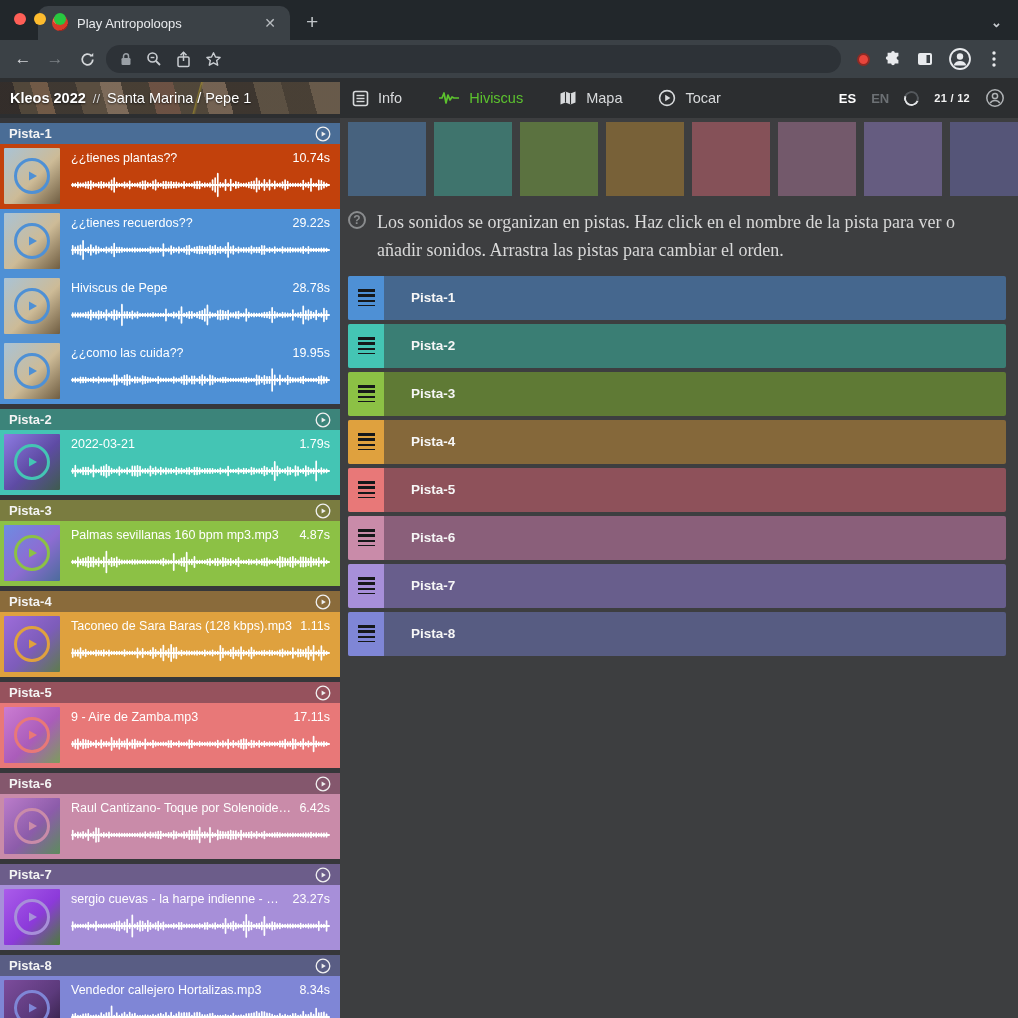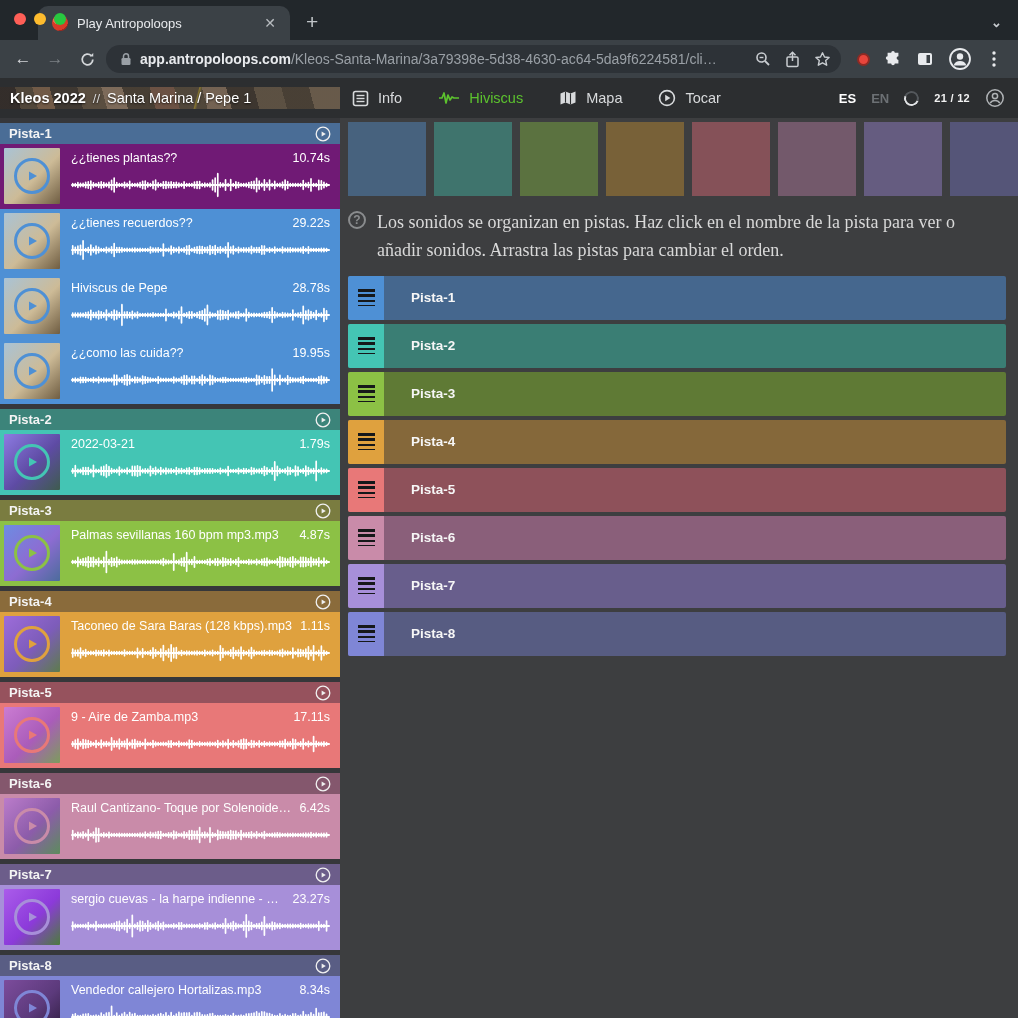--- a/index.html
+++ b/index.html
@@ -27,21 +27,21 @@
              padding:0 10px 0 14px; gap:8px; min-width:0; }
   .urltext { font-size:14px; white-space:nowrap; overflow:hidden; min-width:0; flex:1; }
   .urltext .domain { color:#e8eaed; font-weight:bold; }
   .urltext .path { color:#9aa0a6; }
   .pill-icons { display:flex; align-items:center; gap:14px; padding-left:6px; }
   .ext-icons { display:flex; align-items:center; gap:14px; padding:0 6px 0 10px; }
   .reddot { width:13px; height:13px; border-radius:50%; background:#e8453c; border:2px solid #8e2a24; }
 
   
   .appheader { height:40px; background:#2c2e30; display:flex; align-items:center; }
-  .crumb { width:340px; height:22px; flex:0 0 340px; display:flex; align-items:center; gap:7px;
+  .crumb { width:340px; height:32px; flex:0 0 340px; display:flex; align-items:center; gap:7px;
            padding-left:10px; white-space:nowrap; overflow:hidden; position:relative;
            background:
             linear-gradient(rgba(18,18,22,.40), rgba(18,18,22,.40)),
             linear-gradient(105deg, transparent 57.5%, rgba(228,198,62,.85) 57.8%, transparent 58.6%),
             linear-gradient(75deg,#4a4038 0 6%,#7b6a52 6% 11%,#b08a67 11% 16%,#5d5244 16% 24%,
               #8a765c 24% 31%,#c5a687 31% 37%,#6b5c48 37% 45%,#a87c62 45% 52%,#7a6a52 52% 60%,
               #b5987b 60% 67%,#5a4e40 67% 75%,#8d7a60 75% 83%,#6d5e4a 83% 91%,#a18a6d 91%); }
   .crumb span { text-shadow:0 1px 2px rgba(0,0,0,.7); }
   .crumb .proj { color:#fff; font-weight:bold; font-size:14.5px; }
   .crumb .sep { color:#d8d8d8; font-size:13px; }
@@ -114,21 +114,20 @@
     <svg width="17" height="17" viewBox="0 0 16 16">
       <path d="M13 8a5 5 0 1 1-1.5-3.6" fill="none" stroke="#d4d7da" stroke-width="1.7"></path>
       <path d="M13.4 1.8v3.4h-3.4z" fill="#d4d7da"></path>
     </svg>
   </div>
   <div class="urlpill">
     <svg width="12" height="14" viewBox="0 0 12 14">
       <rect x="1.5" y="6" width="9" height="7" rx="1.2" fill="#9aa0a6"></rect>
       <path d="M3.5 6V4.2a2.5 2.5 0 0 1 5 0V6" fill="none" stroke="#9aa0a6" stroke-width="1.5"></path>
     </svg>
-    <div class="urltext"><span class="domain">app.antropoloops.com</span><span class="path">/Kleos-Santa-Marina/3a79398e-5d38-4630-ac64-5da9f6224581/cli…</span></div>
     <div class="pill-icons">
       <svg width="16" height="16" viewBox="0 0 16 16">
         <circle cx="6.5" cy="6.5" r="4.5" fill="none" stroke="#c9cdd1" stroke-width="1.6"></circle>
         <line x1="4.6" y1="6.5" x2="8.4" y2="6.5" stroke="#c9cdd1" stroke-width="1.4"></line>
         <line x1="10" y1="10" x2="14" y2="14" stroke="#c9cdd1" stroke-width="1.8"></line>
       </svg>
       <svg width="15" height="17" viewBox="0 0 15 17">
         <rect x="2" y="6" width="11" height="9.5" rx="1.3" fill="none" stroke="#c9cdd1" stroke-width="1.5"></rect>
         <line x1="7.5" y1="1.5" x2="7.5" y2="10" stroke="#c9cdd1" stroke-width="1.5"></line>
         <path d="M4.5 4.2 7.5 1.2l3 3" fill="none" stroke="#c9cdd1" stroke-width="1.5"></path>
@@ -214,21 +213,21 @@
 <div class="content">
   <div class="sidebar">
       <div class="track-section">
         <div class="track-header" style="background: rgb(74, 109, 150);">
           <span class="track-name">Pista-1</span>
           <svg width="16" height="16" viewBox="0 0 16 16">
             <circle cx="8" cy="8" r="6.8" fill="none" stroke="#f0f0f0" stroke-width="1.3"></circle>
                  <path d="M6.6 5.4v5.2L10.8 8z" fill="#f0f0f0"></path>
           </svg>
         </div>
-        <div class="clip" style="background: #701a75;">
+        <div class="clip" style="background: #c2410c;">
           <div class="thumb" style="background: linear-gradient(135deg, rgb(169, 195, 214) 0%, rgb(205, 187, 151) 55%, rgb(111, 93, 66) 100%);">
             <div class="thumb-play" style="border-color: rgb(78, 144, 213);">
               <svg width="14" height="14" viewBox="0 0 14 14">
                 <path d="M4 2.4v9.2L12 7z" fill="#4E90D5"></path>
               </svg>
             </div>
           </div>
           <div class="clip-body">
             <div class="clip-top">
               <span class="clip-title">¿¿tienes plantas??</span>

